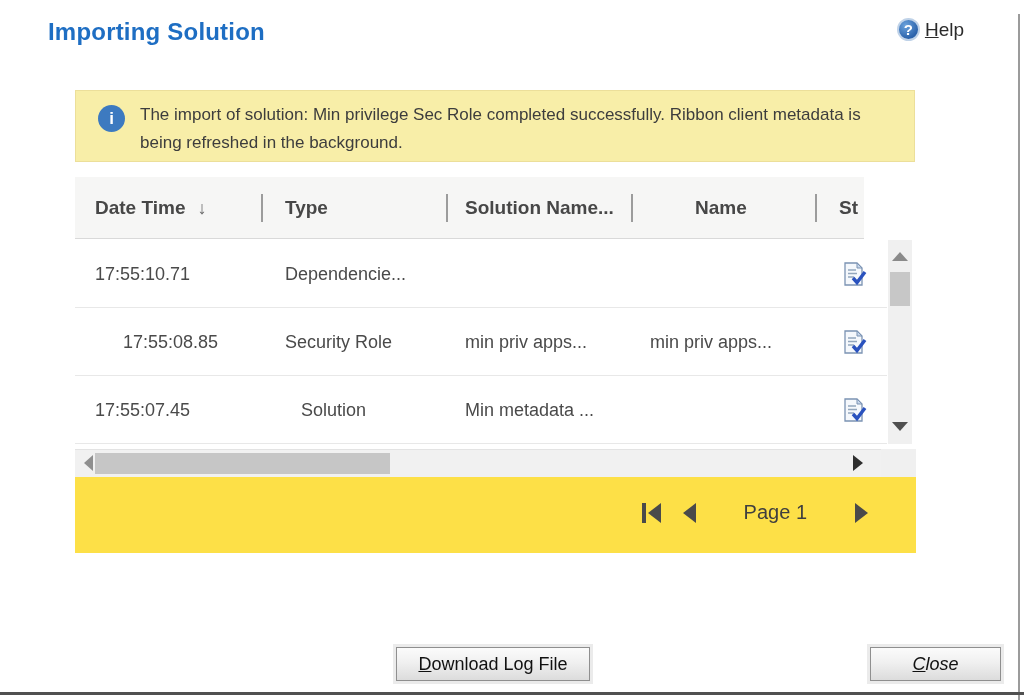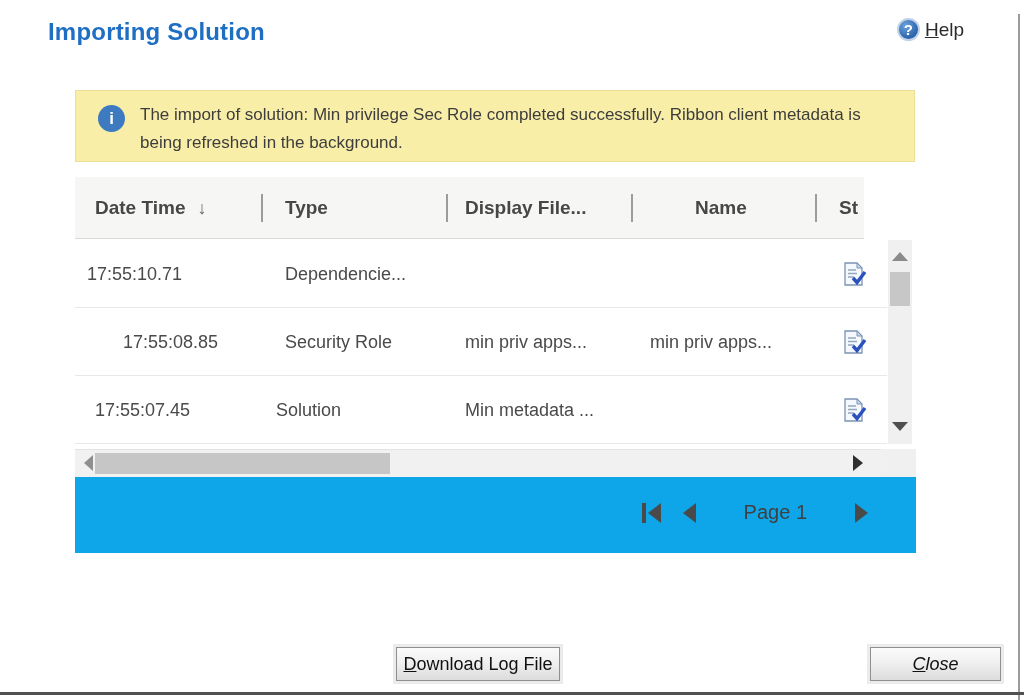--- a/index.html
+++ b/index.html
@@ -60,37 +60,37 @@
   .vscroll-down { position:absolute; left:4px; top:182px; width:0; height:0; border-left:8px solid transparent; border-right:8px solid transparent; border-top:9px solid #4f4f4f; cursor:pointer; }
 
   
   .hscroll { position:absolute; left:0; top:272px; width:806px; height:28px; background:#f1f1f1; border-top:1px solid #e3e3e3; }
   .hscroll-corner { position:absolute; left:806px; top:272px; width:35px; height:28px; background:#f0f0f0; }
   .hscroll-left { position:absolute; left:9px; top:5px; width:0; height:0; border-top:8px solid transparent; border-bottom:8px solid transparent; border-right:9px solid #8f8f8f; cursor:pointer; }
   .hscroll-thumb { position:absolute; left:20px; top:3px; width:295px; height:21px; background:#c6c6c6; cursor:pointer; }
   .hscroll-right { position:absolute; left:778px; top:5px; width:0; height:0; border-top:8px solid transparent; border-bottom:8px solid transparent; border-left:10px solid #2f2f2f; cursor:pointer; }
 
   
-  .grid-footer { position:absolute; left:0; top:300px; width:841px; height:76px; background:#0ea5e9; }
+  .grid-footer { position:absolute; left:0; top:300px; width:841px; height:76px; background:#fde047; }
   .pager { position:absolute; right:48px; top:24px; display:flex; align-items:center; gap:22px; }
   .pg-btn { display:flex; align-items:center; cursor:pointer; }
   .tri-left { width:0; height:0; border-top:10px solid transparent; border-bottom:10px solid transparent; border-right:13px solid #4a4a4a; }
   .tri-right { width:0; height:0; border-top:10px solid transparent; border-bottom:10px solid transparent; border-left:13px solid #4a4a4a; }
   .first-bar { width:4px; height:20px; background:#4a4a4a; margin-right:2px; }
   .page-label { font-size:20px; color:#3f3f3f; margin:0 26px; }
 
   
   .btn {
     position:absolute; top:647px; height:34px;
     border:1px solid #8f8f8f; box-shadow:0 0 0 3px #ebebeb;
     background:linear-gradient(to bottom, #fbfbfb 0%, #f0f0f0 45%, #dcdcdc 100%);
     font-family:"Liberation Sans", sans-serif; font-size:18px; color:#111;
     display:flex; align-items:center; justify-content:center; cursor:pointer;
   }
-  .btn-download { left:396px; width:164px; }
+  .btn-download { left:396px; width:194px; }
   .btn-publish  { left:597px; width:253px; }
   .btn-close    { left:870px; width:131px;font-style:italic; }
 </style>
 </head>
 <body>
 
 <div class="screen">
 
   <div class="page-title">Importing Solution</div>
 
@@ -114,37 +114,37 @@
       <div class="hdr-cell" style="left:20px;">
         <span>Date Time</span>
         <span class="sort-icon">↓</span>
       </div>
       <div class="col-sep" style="left:186px;"></div>
       <div class="hdr-cell" style="left:210px;">
         <span>Type</span>
       </div>
       <div class="col-sep" style="left:371px;"></div>
       <div class="hdr-cell" style="left:390px;">
-        <span>Display File...</span>
+        <span>Solution Name...</span>
       </div>
       <div class="col-sep" style="left:556px;"></div>
       <div class="hdr-cell" style="left:575px;margin-left:45px;">
         <span>Name</span>
       </div>
       <div class="col-sep" style="left:740px;"></div>
       <div class="hdr-cell" style="left:764px;">
         <span>St</span>
       </div>
       <div class="hdr-corner"></div>
     </div>
 
     <div class="grid-body">
 
       <div class="grid-row" style="top:0;">
-        <div class="cell" style="left:12px;">17:55:10.71</div>
+        <div class="cell" style="left:20px;">17:55:10.71</div>
         <div class="cell" style="left:210px;">Dependencie...</div>
         <div class="cell" style="left:390px;"></div>
         <div class="cell" style="left:575px;"></div>
         <div class="cell" style="left:766px;">
           <svg class="status-icon" viewBox="0 0 26 26">
             <path d="M4 2 h12 l5 5 v17 h-17 z" fill="#f5f8fc" stroke="#7b93b3" stroke-width="1.3"></path>
             <path d="M16 2 v5 h5 z" fill="#c9d8ec" stroke="#7b93b3" stroke-width="1"></path>
             <path d="M7 9 h8 M7 12.5 h9 M7 16 h6" stroke="#93a6bd" stroke-width="1.6" fill="none"></path>
             <path d="M12 17 l4 4.5 L24 11" stroke="#2a52be" stroke-width="3.4" fill="none"></path>
           </svg>
@@ -161,21 +161,21 @@
             <path d="M4 2 h12 l5 5 v17 h-17 z" fill="#f5f8fc" stroke="#7b93b3" stroke-width="1.3"></path>
             <path d="M16 2 v5 h5 z" fill="#c9d8ec" stroke="#7b93b3" stroke-width="1"></path>
             <path d="M7 9 h8 M7 12.5 h9 M7 16 h6" stroke="#93a6bd" stroke-width="1.6" fill="none"></path>
             <path d="M12 17 l4 4.5 L24 11" stroke="#2a52be" stroke-width="3.4" fill="none"></path>
           </svg>
         </div>
       </div>
 
       <div class="grid-row" style="top:136px;">
         <div class="cell" style="left:20px;">17:55:07.45</div>
-        <div class="cell" style="left:201px;">Solution</div>
+        <div class="cell" style="left:226px;">Solution</div>
         <div class="cell" style="left:390px;">Min metadata ...</div>
         <div class="cell" style="left:575px;"></div>
         <div class="cell" style="left:766px;">
           <svg class="status-icon" viewBox="0 0 26 26">
             <path d="M4 2 h12 l5 5 v17 h-17 z" fill="#f5f8fc" stroke="#7b93b3" stroke-width="1.3"></path>
             <path d="M16 2 v5 h5 z" fill="#c9d8ec" stroke="#7b93b3" stroke-width="1"></path>
             <path d="M7 9 h8 M7 12.5 h9 M7 16 h6" stroke="#93a6bd" stroke-width="1.6" fill="none"></path>
             <path d="M12 17 l4 4.5 L24 11" stroke="#2a52be" stroke-width="3.4" fill="none"></path>
           </svg>
         </div>

